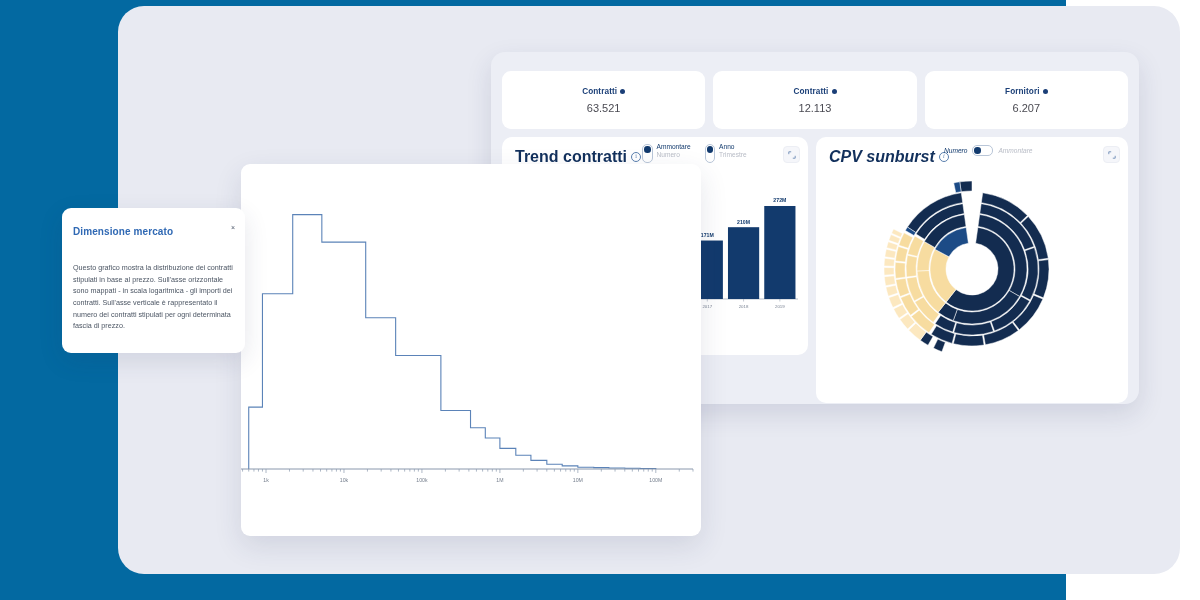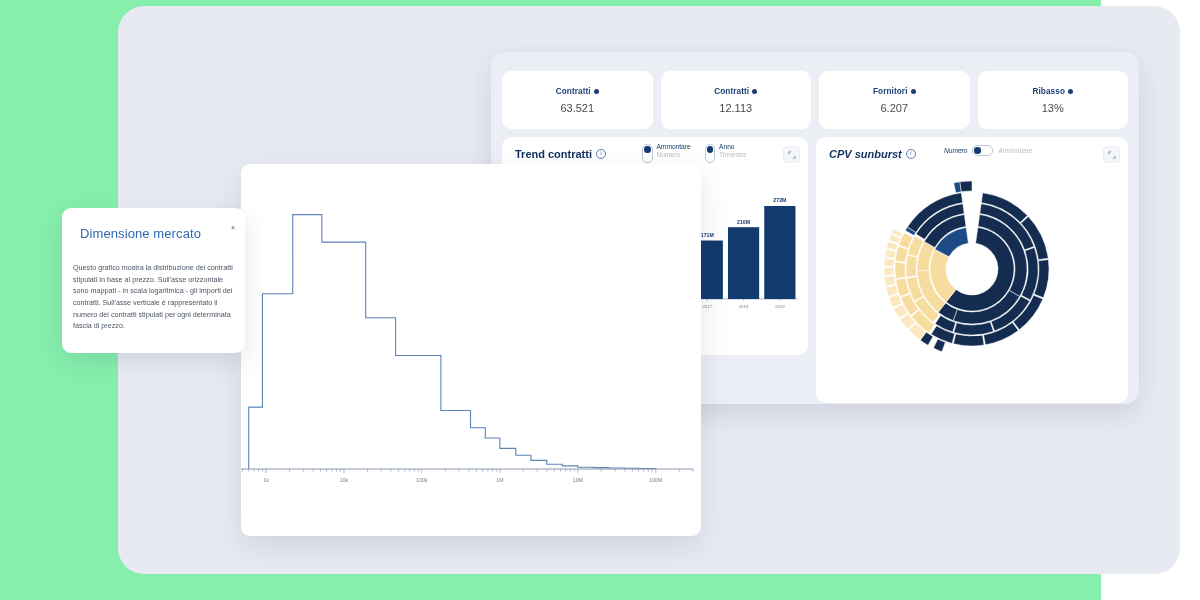--- a/index.html
+++ b/index.html
@@ -10,22 +10,21 @@
     width: 1200px;
     height: 600px;
     overflow: hidden;
     font-family: "Liberation Sans", sans-serif;
   }
 
   #stage {
     position: relative;
     width: 1066px;
     height: 600px;
-    background: #86efac;
-    padding-left: 35px;
+    background: #0369a1;
   }
 
   
   .backdrop-panel {
     position: absolute;
     left: 118px;
     top: 6px;
     width: 1062px;
     height: 568px;
     background: #e8eaf2;
@@ -104,21 +103,21 @@
     left: 13px;
     top: 11px;
     right: 9px;
     height: 26px;
     display: flex;
     align-items: flex-start;
   }
   .panel-title-wrap { display: flex; align-items: center; gap: 4px; }
   .panel-title {
     color: #12305c;
-    font-size: 11px;
+    font-size: 16px;
     font-weight: bold;
     white-space: nowrap;
   }
   .info-circle {
     width: 8px; height: 8px;
     border: .8px solid #5a7fae;
     border-radius: 50%;
     color: #5a7fae;
     font-size: 6px;
     line-height: 7px;
@@ -215,24 +214,24 @@
     left: 62px;
     top: 208px;
     width: 183px;
     height: 145px;
     background: #ffffff;
     border-radius: 9px;
     box-shadow: 0 8px 24px rgba(40,50,90,0.12);
   }
   .tip-title {
     position: absolute;
-    left: 18px; top: 18px;
+    left: 11px; top: 18px;
     color: #3069b4;
-    font-size: 13px;
-    font-weight: normal;
+    font-size: 10px;
+    font-weight: bold;
     letter-spacing: .1px;
   }
   .tip-close {
     position: absolute;
     right: 10px; top: 16px;
     color: #4a5568;
     font-size: 7px;
     line-height: 7px;
   }
   .tip-body {
@@ -277,27 +276,20 @@
       <div class="stat-card">
         <div class="stat-label-wrap">
           <span class="stat-label">Fornitori</span>
           <span class="info-dot"></span>
         </div>
         <div class="stat-value">6.207</div>
       </div>
 
 
 
-      <div class="stat-card">
-        <div class="stat-label-wrap">
-          <span class="stat-label">Ribasso</span>
-          <span class="info-dot"></span>
-        </div>
-        <div class="stat-value">13%</div>
-      </div>
 
     </div>
 
     <div class="panel" id="panel-trend">
 
       <div class="panel-head">
         <div class="panel-title-wrap">
           <span class="panel-title">Trend contratti</span>
           <span class="info-circle">i</span>
         </div>

